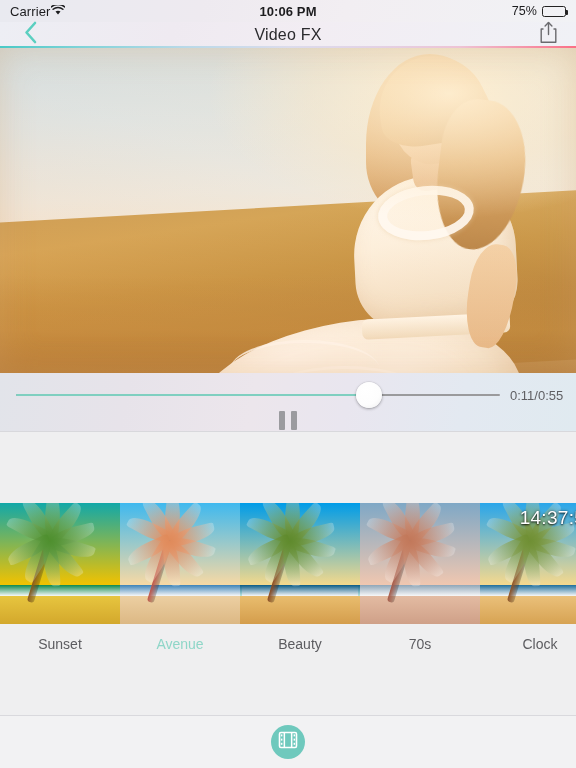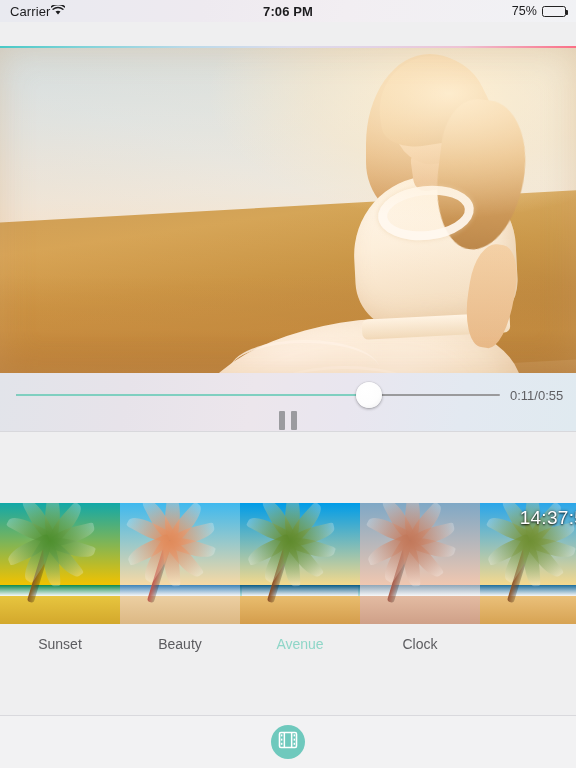--- a/index.html
+++ b/index.html
@@ -265,27 +265,46 @@
     <div class="sb-left">
       <span>Carrier</span>
       <span class="wifi">
         <svg width="14" height="11" viewBox="0 0 14 11">
           <path d="M7 9.6 L4.5 6.6 A4.2 4.2 0 0 1 9.5 6.6 Z" fill="#1c1c1e"></path>
           <path d="M2.1 4.3 A7.4 7.4 0 0 1 11.9 4.3" stroke="#1c1c1e" stroke-width="1.5" fill="none" stroke-linecap="round"></path>
           <path d="M0.2 2.0 A10.4 10.4 0 0 1 13.8 2.0" stroke="#1c1c1e" stroke-width="1.5" fill="none" stroke-linecap="round"></path>
         </svg>
       </span>
     </div>
-    <div class="sb-center">7:06 PM</div>
+    <div class="sb-center">10:06 PM</div>
     <div class="sb-right">
       <span class="batt-pct">75%</span>
       <span class="batt"><span class="batt-fill"></span></span>
     </div>
   </div>
 
+  <div class="navbar">
+    <div class="nav-back">
+      <span>
+        <svg width="15" height="25" viewBox="0 0 15 25">
+          <path d="M12 3 L3.5 12.5 L12 22" stroke="#5bcfc0" stroke-width="2.6" fill="none" stroke-linecap="round" stroke-linejoin="round"></path>
+        </svg>
+      </span>
+    </div>
+    <div class="nav-title">Video FX</div>
+    <div class="nav-share">
+      <span>
+        <svg width="19" height="23" viewBox="0 0 19 23">
+          <path d="M4 8 H2.2 V21.2 H16.8 V8 H15" stroke="#6a6a6e" stroke-width="1.4" fill="none" stroke-linecap="round" stroke-linejoin="round"></path>
+          <path d="M9.5 1.6 V13.6" stroke="#6a6a6e" stroke-width="1.4" fill="none" stroke-linecap="round"></path>
+          <path d="M6.1 5 L9.5 1.6 L12.9 5" stroke="#6a6a6e" stroke-width="1.4" fill="none" stroke-linecap="round" stroke-linejoin="round"></path>
+        </svg>
+      </span>
+    </div>
+  </div>
   <div class="nav-rule"></div>
 
   <div class="stage">
     <div class="sky"></div>
     <div class="field"></div>
     <div class="field2"></div>
     <div class="figure">
       <div class="fg-hair-back"></div>
       <div class="fg-skirt"></div>
       <div class="ruffle" style="left:-70px; top:292px; width:150px; height:60px;"></div>
@@ -413,22 +432,23 @@
           <div class="frond" style="background: linear-gradient(90deg, rgb(111, 143, 51), rgba(255, 255, 255, 0.25)); transform: rotate(86deg);"></div>
           <div class="frond" style="background: linear-gradient(90deg, rgb(111, 143, 51), rgba(255, 255, 255, 0.25)); transform: rotate(122deg);"></div>
           <div class="frond" style="background: linear-gradient(90deg, rgb(111, 143, 51), rgba(255, 255, 255, 0.25)); transform: rotate(156deg);"></div>
         </div>
         <div class="ts-overlay">14:37:50</div>
       </div>
     </div>
 
   <div class="labels" id="filterLabels">
       <div class="lbl">Sunset</div>
+      <div class="lbl sel">Avenue</div>
       <div class="lbl">Beauty</div>
-      <div class="lbl sel">Avenue</div>
+      <div class="lbl">70s</div>
       <div class="lbl">Clock</div>
     </div>
 
   <div class="lower-fill"></div>
 
   <div class="toolbar">
     <div class="tb-btn">
       <span>
         <svg width="20" height="18" viewBox="0 0 20 18">
           <rect x="1.5" y="1.5" width="17" height="15" rx="1.4" fill="none" stroke="#fff" stroke-width="1.6"></rect>

